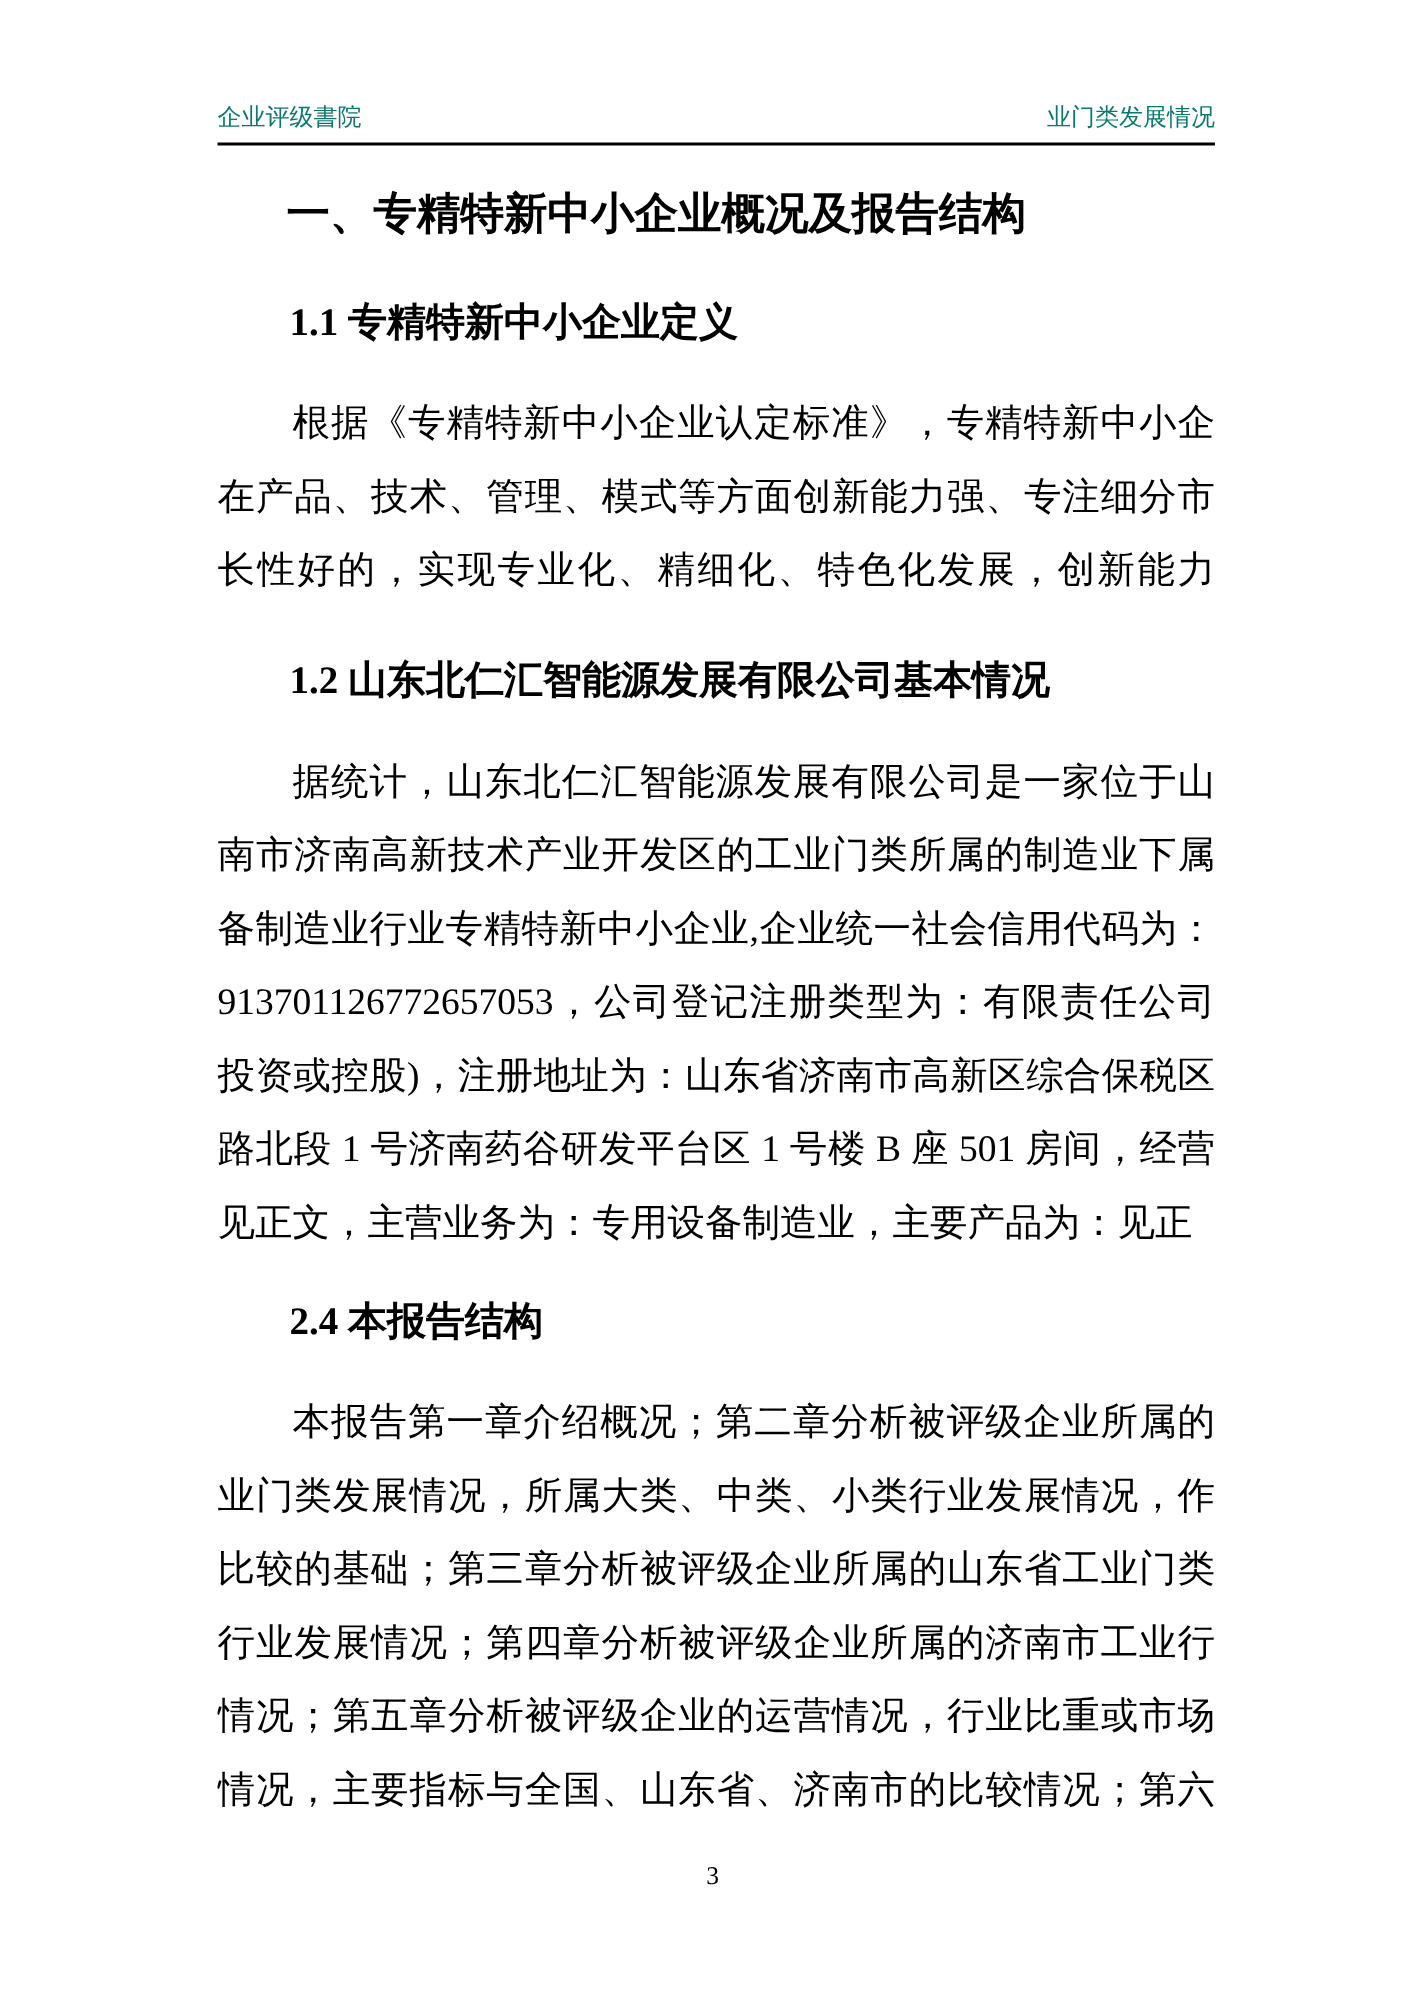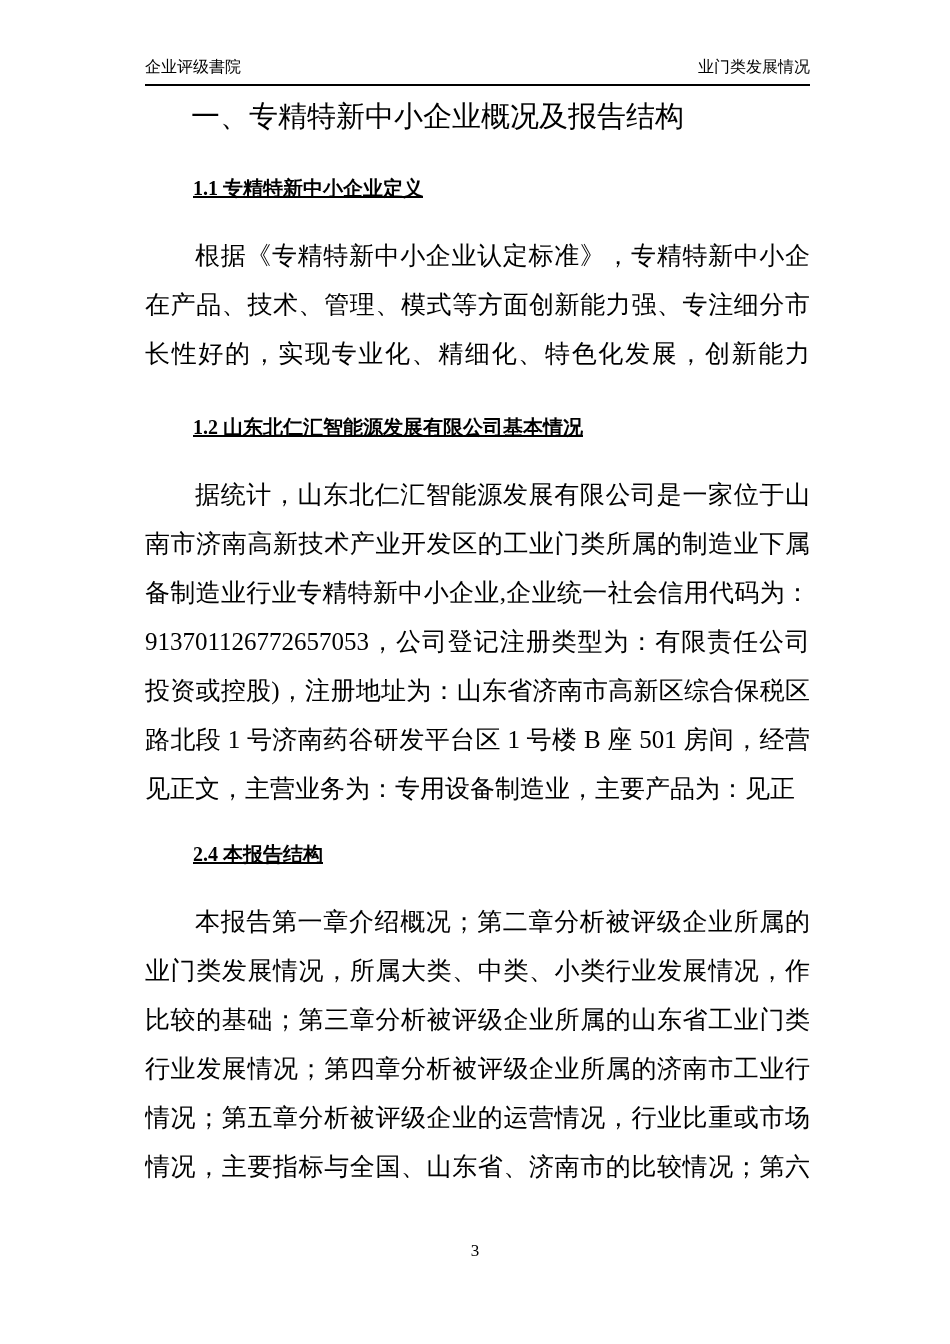--- a/index.html
+++ b/index.html
@@ -11,28 +11,28 @@
     color:#000000;
     font-family:"Liberation Serif","DejaVu Serif",serif;
     overflow:hidden;
   }
   .content { width:665px; margin-left:145px; }
   .header {
     padding-top:57px; padding-bottom:6px;
     border-bottom:2px solid #000000;
     display:flex; justify-content:space-between; align-items:flex-end;
     font-family:"Liberation Sans","DejaVu Sans",sans-serif;
-    font-size:16px; color:#000000;
+    font-size:16px; color:#0f766e;margin-top:11px;
   }
   .doc-title {
-    margin-top:12px; padding-left:46px;
-    font-size:29px; font-weight:normal; line-height:37px;
+    margin-top:28px; padding-left:46px;
+    font-size:29px; font-weight:bold; line-height:37px;
   }
   .sec-heading {
-    font-size:20px; font-weight:bold; line-height:34px; padding-left:48px;text-decoration:underline;
+    font-size:26px; font-weight:bold; line-height:34px; padding-left:48px;
   }
   .sh1 { margin-top:36px; }
   .sh2 { margin-top:32px; }
   .sh3 { margin-top:24px; }
   .para { margin-top:26px; }
   .ln {
     height:49px; line-height:49px;
     font-size:25px;
     overflow:hidden;
     word-break:break-all;

